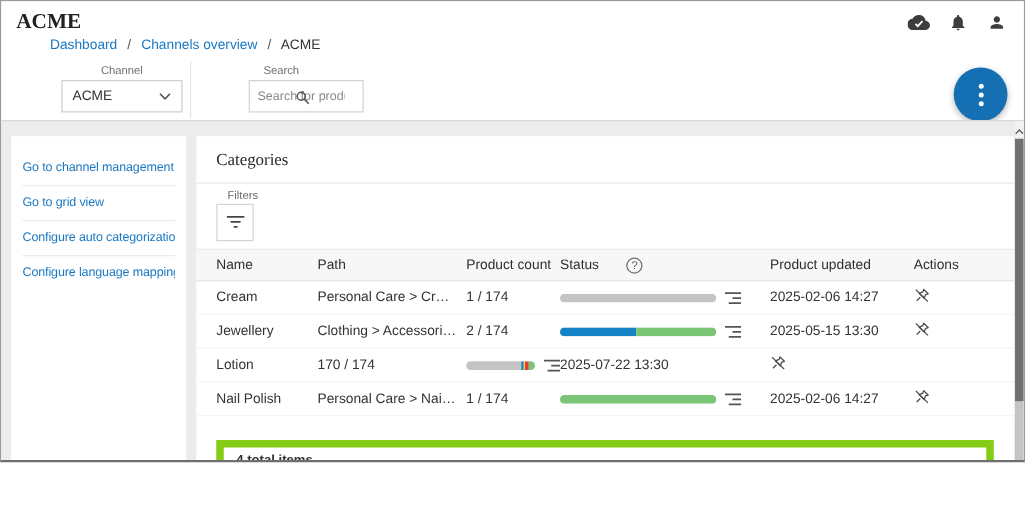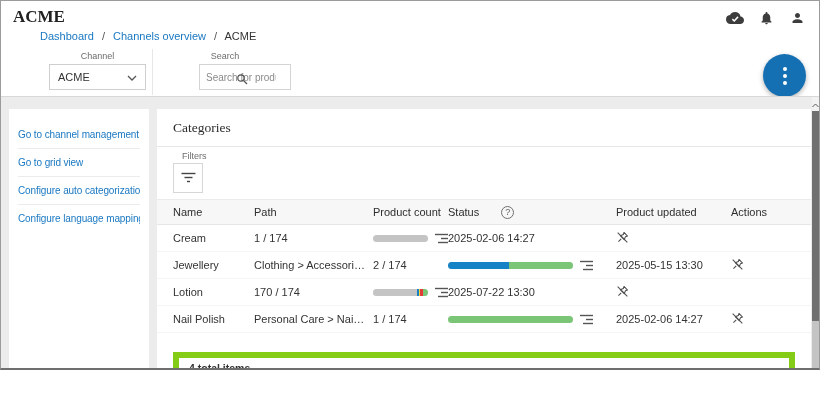--- a/index.html
+++ b/index.html
@@ -194,20 +194,21 @@
           <span>Status</span>
           <span class="help">?</span>
         </div>
         <div>Product updated</div>
         <div>Actions</div>
       </div>
 
       <div id="table-body">
   <div class="grid trow">
     <div class="cell c-name">Cream</div>
+    <div class="cell c-path">Personal Care &gt; Cream</div>
     <div class="cell c-count">1 / 174</div>
     <div class="status-cell">
       <div class="bar">
                 <div class="seg" style="width: 100%; background: rgb(196, 196, 196);"></div>
               </div>
       <span class="detail-icon">
         <svg width="13" height="11" viewBox="0 0 13 11">
                   <line x1="0" y1="1.5" x2="13" y2="1.5" stroke="#555" stroke-width="1.4"></line>
                   <line x1="6" y1="5.5" x2="13" y2="5.5" stroke="#555" stroke-width="1.4"></line>
                   <line x1="3" y1="9.5" x2="13" y2="9.5" stroke="#555" stroke-width="1.4"></line>

